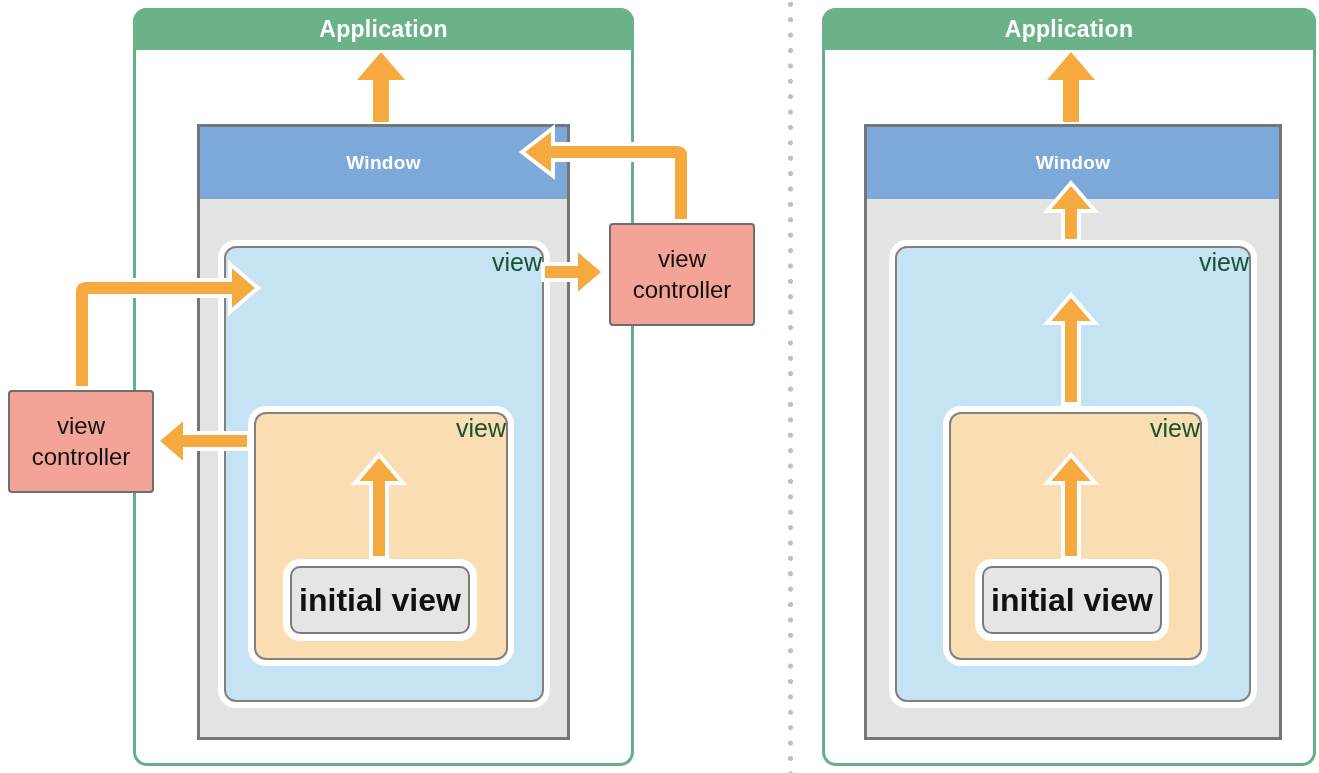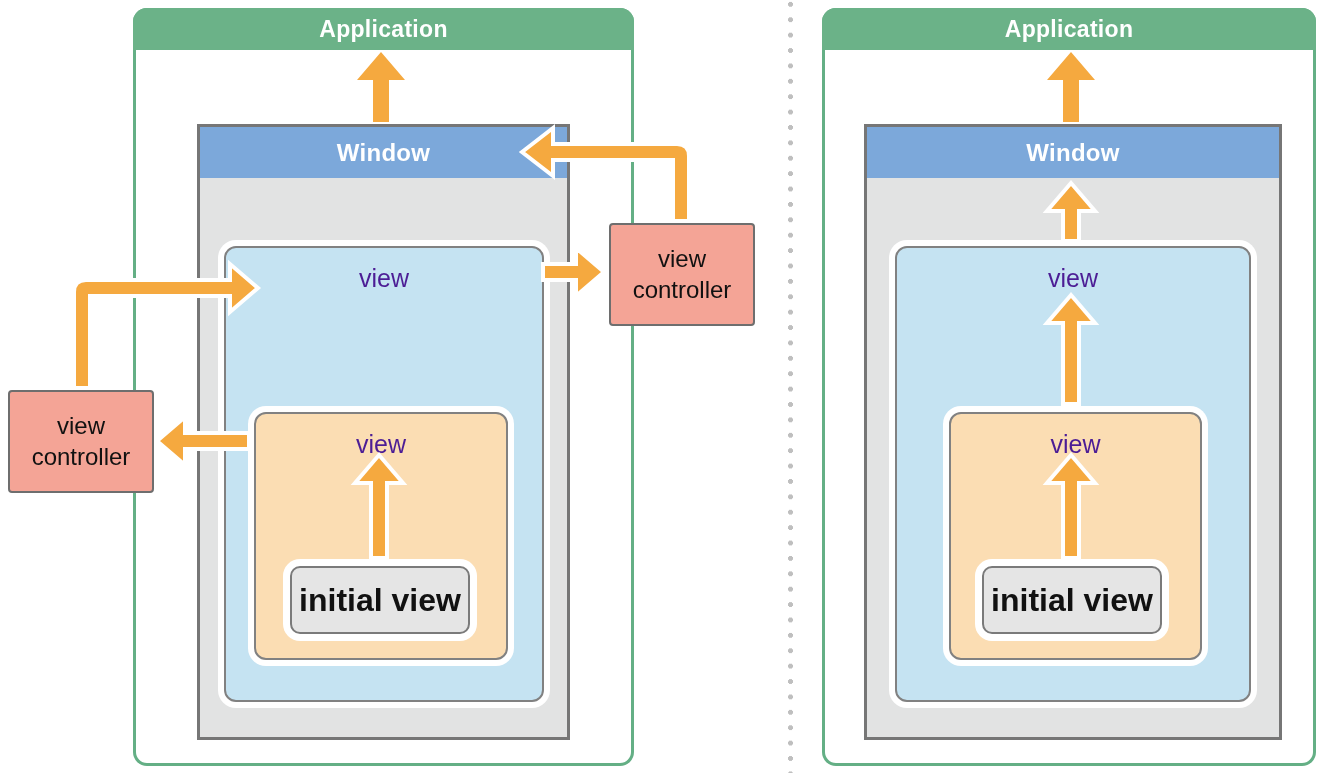--- a/index.html
+++ b/index.html
@@ -15,32 +15,32 @@
     position:absolute;left:-3px;right:-3px;top:-3px;height:42px;
     background:#6bb288;border-radius:14px 14px 0 0;
     display:flex;align-items:center;justify-content:center;
     color:#ffffff;font-weight:bold;font-size:23px;letter-spacing:.3px;
   }
   .window{
     position:absolute;background:#e2e3e3;border:3px solid #767676;
     box-sizing:border-box;
   }
   .window-header{
-    height:51px;background:#7ca8da;
+    height:72px;background:#7ca8da;
     display:flex;align-items:center;justify-content:center;
-    color:#ffffff;font-weight:bold;font-size:24px;letter-spacing:.3px;
+    color:#ffffff;font-weight:bold;font-size:19px;letter-spacing:.3px;
   }
   .view-box{
     position:absolute;border:2px solid #818181;border-radius:12px;
     box-shadow:0 0 0 6px #ffffff;box-sizing:border-box;
   }
   .view-box.blue{background:#c5e3f2;}
   .view-box.orange{background:#fbddb3;}
   .view-label{
-    text-align:center;padding-top:16px;font-size:25px;color:#4c1d95;
+    text-align:right;padding-top:0;font-size:25px;color:#14532d;
   }
   .initial-view{
     position:absolute;background:#e5e5e5;border:2px solid #7a7a7a;border-radius:10px;
     box-shadow:0 0 0 7px #ffffff;box-sizing:border-box;
     display:flex;align-items:center;justify-content:center;
     font-size:32px;color:#111111;font-weight:bold;
   }
   .vc{
     position:absolute;background:#f4a496;border:2.5px solid #6e6e6e;border-radius:4px;
     box-sizing:border-box;

